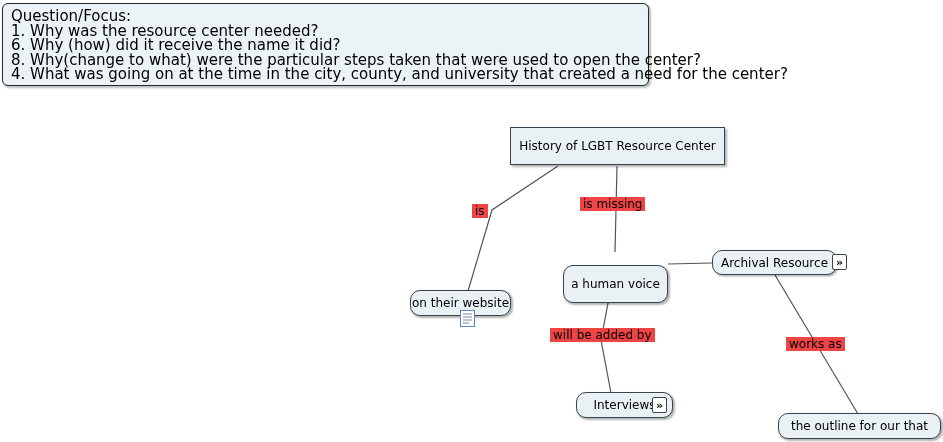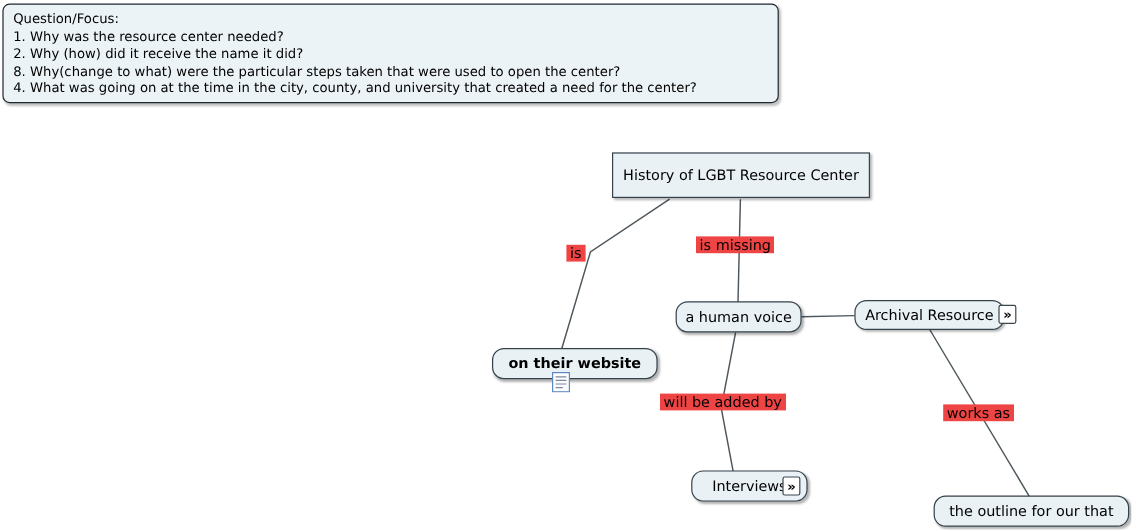--- a/index.html
+++ b/index.html
@@ -17,40 +17,40 @@
   #edges { position:absolute; left:0; top:0; z-index:1; }
   #edges polyline { fill:none; stroke:var(--edge-line,#4d565c); stroke-width:1.2; }
 
   .qbox {
     position:absolute; left:2px; top:3px;
     width:647px; height:83px;
     background:#ecf3f6;
     border:1px solid #1f2a30;
     border-radius:6px;
     padding:5px 8px;
-    font-size:11px; line-height:14.6px;
+    font-size:15px; line-height:14.6px;
     box-shadow:1.5px 1.5px 2px rgba(0,0,0,0.25);
     z-index:2;
   }
   .qline { white-space:nowrap; }
 
   .node {
     position:absolute; z-index:2;
     display:flex; align-items:center; justify-content:center;
     background:var(--node-fill,#e9f1f5);
     border:1px solid var(--node-border,#36434c);
     border-radius:10px;
     font-size:12px; white-space:nowrap;
     padding:0 5px;
     box-shadow:1.5px 1.5px 2px rgba(0,0,0,0.3);
   }
   #n-history    { left:510px; top:127px; width:215px; height:38px; border-radius:0; }
-  #n-voice      { left:563px; top:251px; width:105px; height:26px; }
+  #n-voice      { left:563px; top:265px; width:105px; height:38px; }
   #n-archival   { left:712px; top:250px; width:125px; height:25px; }
-  #n-website    { left:410px; top:290px; width:138px; height:26px;font-weight:bold; }
+  #n-website    { left:410px; top:290px; width:101px; height:26px; }
   #n-interviews { left:576px; top:392px; width:97px;  height:26px; }
   #n-outline    { left:778px; top:413px; width:163px; height:26px; }
 
   .edge-label {
     position:absolute; z-index:2;
     background:#ef4444; font-size:12px; padding:0 3px;
     white-space:nowrap;
   }
   #l-is      { left:472px; top:204px; }
   #l-missing { left:580px; top:197px; }
@@ -86,21 +86,21 @@
     <polyline points="558,166 492,210 468,291"></polyline>
     <polyline points="617,166 615,252"></polyline>
     <polyline points="668,264 712,263"></polyline>
     <polyline points="613,277 601,340 611,393"></polyline>
     <polyline points="775,275 858,414"></polyline>
   </svg>
 
   <div class="qbox">
     <div class="qline">Question/Focus:</div>
     <div class="qline">1. Why was the resource center needed?</div>
-    <div class="qline">2. Why (how) did it receive the name it did?</div>
+    <div class="qline">6. Why (how) did it receive the name it did?</div>
     <div class="qline">8. Why(change to what) were the particular steps taken that were used to open the center?</div>
     <div class="qline">4. What was going on at the time in the city, county, and university that created a need for the center?</div>
   </div>
 
   <div class="node" id="n-history">History of LGBT Resource Center</div>
   <div class="node" id="n-voice">a human voice</div>
   <div class="node" id="n-archival">Archival Resource</div>
   <div class="node" id="n-website">on their website</div>
   <div class="node" id="n-interviews">Interviews</div>
   <div class="node" id="n-outline">the outline for our that</div>

